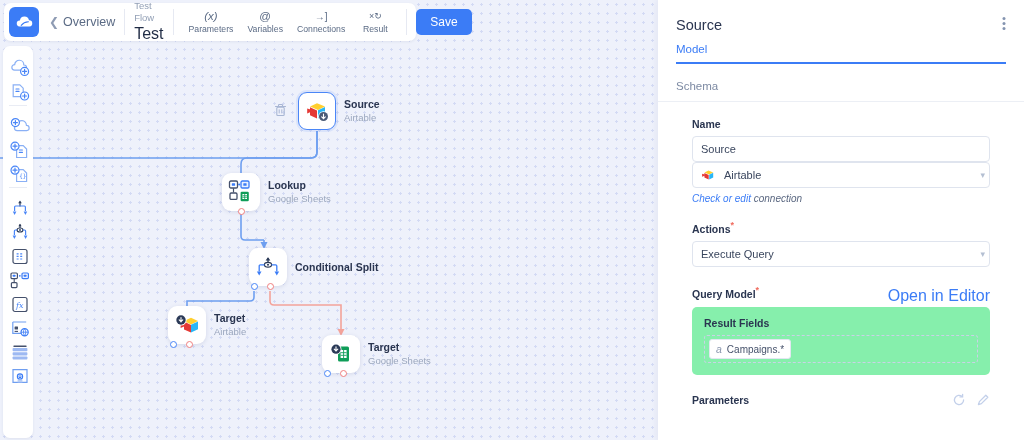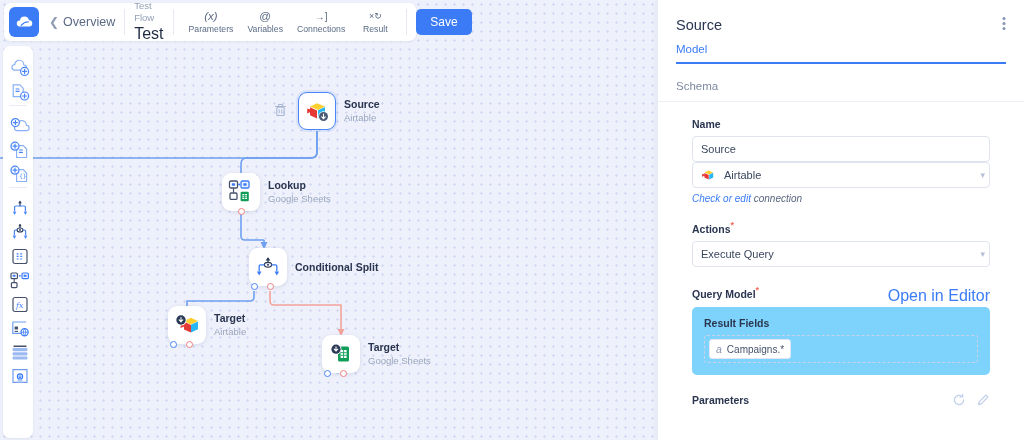--- a/index.html
+++ b/index.html
@@ -149,21 +149,21 @@
   .inp .chev { margin-left:auto; color:#b4bfd2; font-size:9px; }
   .inp .mini-ico { margin-right: 8px; display:flex; }
   .link { font-size: 10px; color:#3b7cf6; cursor:pointer; }
   .link-row { margin-top: 5px; font-size:10px; color:#5a6780;font-style:italic; }
   .row-between { display:flex; align-items:flex-end; }
   .row-between .fld-label { margin-bottom: 6px; }
   .open-editor { margin-left:auto; font-size:16px; color:#3b7cf6; cursor:pointer;
                  padding-bottom: 0px; }
 
   .qm-box {
-    background:#7dd3fc; border-radius: 5px; padding: 10px 12px 12px;
+    background:#86efac; border-radius: 5px; padding: 10px 12px 12px;
     margin-top: 2px;
   }
   .qm-sub { font-size: 10.5px; font-weight:bold; color:#2a3550; margin-bottom:6px; }
   .drop-zone {
     border: 1px dashed #c9d2e6; border-radius: 3px;
     min-height: 23px; padding: 3px 4px; display:flex; align-items:center;
   }
   .chip {
     background:#fff; border:1px solid #e2e7f1; border-radius:3px;
     font-size:10px; color:#46526b; padding: 3px 6px;

